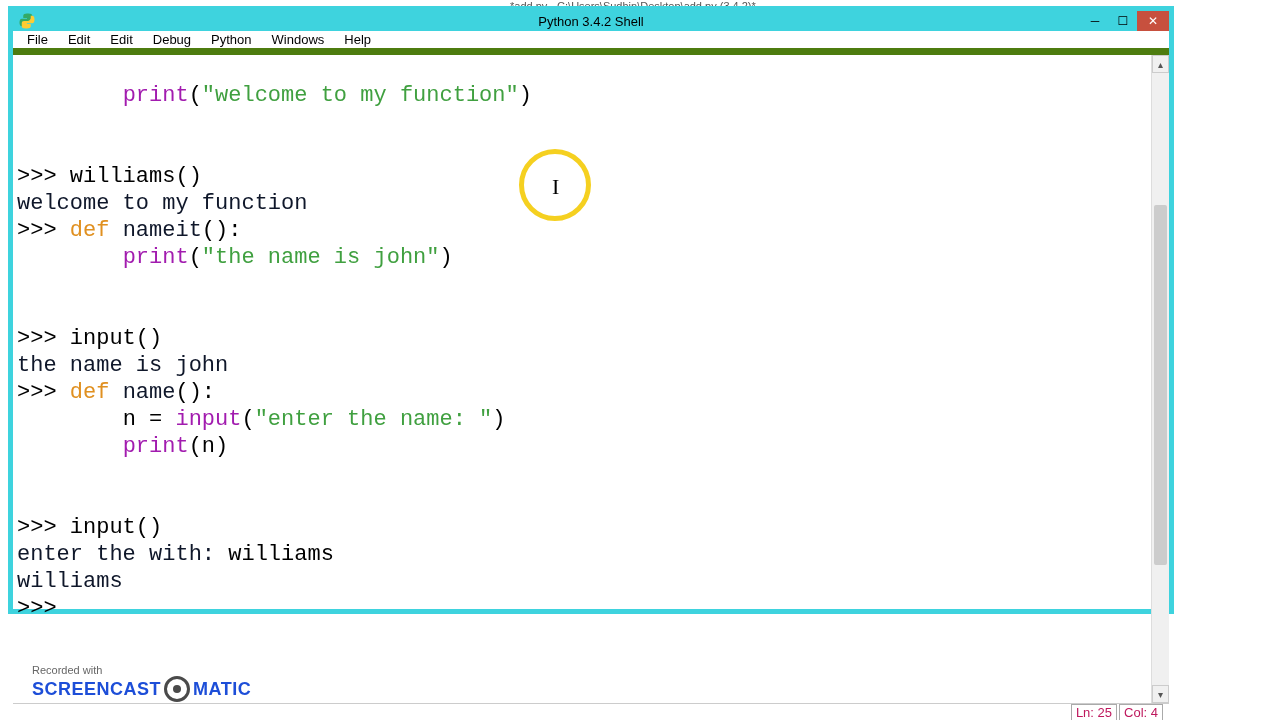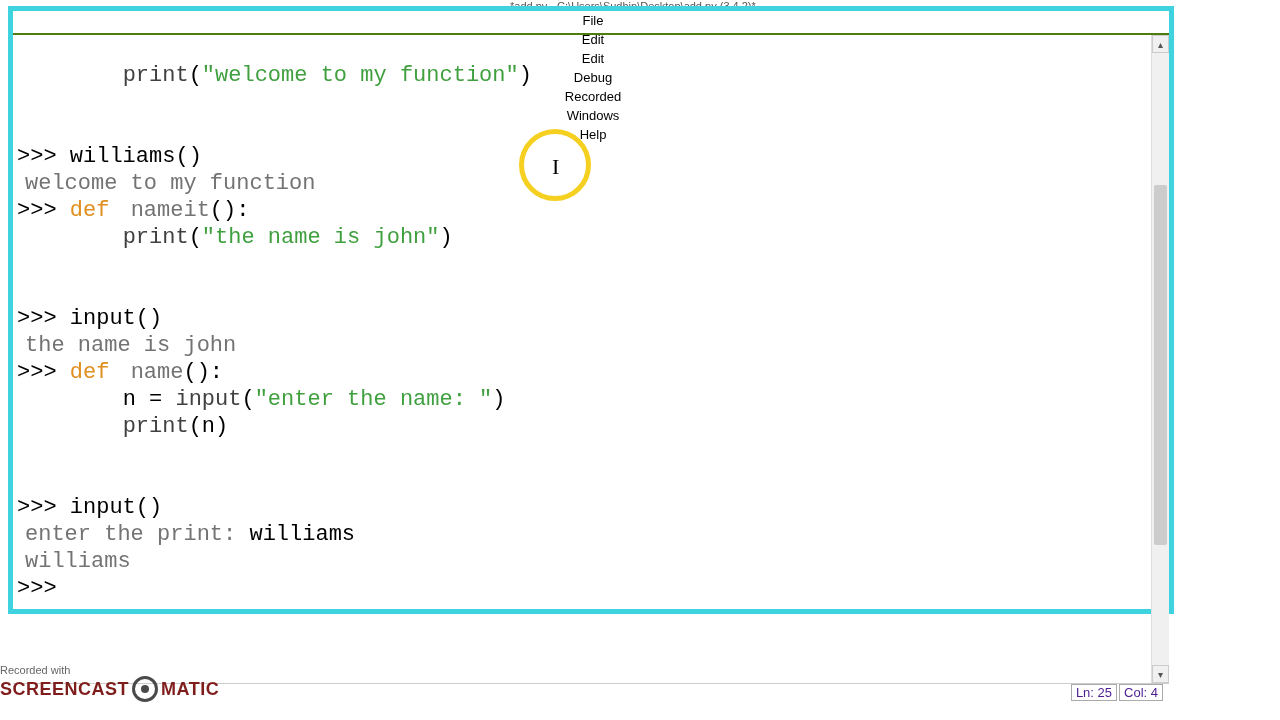--- a/index.html
+++ b/index.html
@@ -55,49 +55,48 @@
       height: 20px;
       display: flex;
       align-items: center;
       justify-content: center;
       font-size: 12px;
     }
     .win-btn.close { background: #c7503e; color: #fff; width: 32px; }
     .menu-bar {
       height: 24px;
       background: #fff;
-      border-bottom: 2px solid #4d7c0f;
+      border-bottom: 7px solid #4d7c0f;
       display: flex;
       align-items: center;
       padding-left: 4px;
       font-size: 13px;
       color: #000;
-      flex-direction: column;
     }
     .menu-item { padding: 2px 10px; }
     .editor-wrap {
       flex: 1;
       display: flex;
       position: relative;
     }
     .editor {
       flex: 1;
       padding: 0 4px;
       font-family: "Courier New", monospace;
       font-size: 22px;
       line-height: 27px;
       white-space: pre;
       overflow: hidden;
       position: relative;
     }
     .prompt { color: #000; }
     .kw { color: #e09020; text-align: right; }
-    .fn { color: #404040; }
+    .fn { color: #a21caf; }
     .str { color: #40a040; }
-    .out-blue { color: #737373; margin-left: 8px; }
+    .out-blue { color: #0f172a; }
     .scrollbar {
       width: 18px;
       background: #f0f0f0;
       border-left: 1px solid #ddd;
       position: relative;
     }
     .scroll-up, .scroll-down {
       height: 18px;
       background: #f0f0f0;
       border: 1px solid #ccc;
@@ -119,58 +118,58 @@
     }
     .status-bar {
       height: 22px;
       background: #fff;
       border-top: 1px solid #ccc;
       display: flex;
       align-items: center;
       justify-content: flex-end;
       padding-right: 6px;
       font-size: 13px;
-      color: #4c1d95;
+      color: #be185d;
     }
     .status-box { border: 1px solid #aaa; padding: 0 4px; margin-left: 2px; }
     .cursor-ring {
       position: absolute;
       width: 72px;
       height: 72px;
       border: 5px solid #f5d020;
       border-radius: 50%;
       pointer-events: none;
     }
     .text-caret {
       position: absolute;
       font-family: serif;
       font-size: 22px;
       color: #000;
       pointer-events: none;
     }
     .watermark {
       position: absolute;
-      left: 0;
+      left: 32px;
       bottom: 18px;
       font-family: Arial, sans-serif;
     }
     .wm-top {
       font-size: 11px;
       color: #666;
       text-shadow: 0 1px 0 #fff;
     }
     .wm-main {
       display: flex;
       align-items: center;
       gap: 2px;
     }
     .wm-text {
       font-size: 18px;
       font-weight: bold;
-      color: #7f1d1d;
+      color: #1d4ed8;
       letter-spacing: 0.5px;
     }
     .wm-circle {
       width: 26px;
       height: 26px;
       border: 3px solid #4a4a4a;
       border-radius: 50%;
       display: inline-flex;
       align-items: center;
       justify-content: center;
@@ -190,27 +189,41 @@
       color: #555;
       white-space: nowrap;
     }
   </style>
 </head>
 <body>
 
 <div class="partial-tab">*add.py - C:\Users\Sudhin\Desktop\add.py (3.4.2)*</div>
 
 <div class="window">
+  <div class="title-bar">
+    <div class="app-icon">
+      <svg viewBox="0 0 24 24">
+          <path fill="#3a6" d="M12 2c-3 0-5 1-5 3v3h5v1H5c-2 0-3 2-3 5s1 5 3 5h2v-3c0-2 2-4 4-4h5c2 0 3-1 3-3V5c0-2-2-3-5-3h-2z"></path>
+          <path fill="#fc3" d="M12 22c3 0 5-1 5-3v-3h-5v-1h7c2 0 3-2 3-5s-1-5-3-5h-2v3c0 2-2 4-4 4H8c-2 0-3 1-3 3v4c0 2 2 3 5 3h2z"></path>
+        </svg>
+    </div>
+    <div class="title-text">Python 3.4.2 Shell</div>
+    <div class="window-controls">
+      <div class="win-btn">─</div>
+      <div class="win-btn">☐</div>
+      <div class="win-btn close">✕</div>
+    </div>
+  </div>
 
   <div class="menu-bar">
     <div class="menu-item">File</div>
     <div class="menu-item">Edit</div>
     <div class="menu-item">Edit</div>
     <div class="menu-item">Debug</div>
-    <div class="menu-item">Recorded</div>
+    <div class="menu-item">Python</div>
     <div class="menu-item">Windows</div>
     <div class="menu-item">Help</div>
   </div>
 
   <div class="editor-wrap">
     <div class="editor">
 <span><span>        </span><span class="fn">print</span><span>(</span><span class="str">"welcome to my function"</span><span>)</span></span>
 
       
 <span><span class="prompt">&gt;&gt;&gt; </span><span>williams()</span></span>
@@ -220,21 +233,21 @@
 
       
 <span><span class="prompt">&gt;&gt;&gt; </span><span>input()</span></span>
 <span class="out-blue">the name is john</span>
 <span><span class="prompt">&gt;&gt;&gt; </span><span class="kw">def</span><span> </span><span class="out-blue">name</span><span>():</span></span>
 <span><span>        </span><span>n = </span><span class="fn">input</span><span>(</span><span class="str">"enter the name: "</span><span>)</span></span>
 <span><span>        </span><span class="fn">print</span><span>(</span><span>n</span><span>)</span></span>
 
       
 <span><span class="prompt">&gt;&gt;&gt; </span><span>input()</span></span>
-<span><span class="out-blue">enter the print: </span><span>williams</span></span>
+<span><span class="out-blue">enter the with: </span><span>williams</span></span>
 <span class="out-blue">williams</span>
 <span><span class="prompt">&gt;&gt;&gt; </span></span>
       <div class="cursor-ring" style="left:506px; top:94px;"></div>
       <div class="text-caret" style="left:539px; top:118px;">I</div>
     </div>
     <div class="scrollbar">
       <div class="scroll-up">▴</div>
       <div class="scroll-thumb"></div>
       <div class="scroll-down">▾</div>
     </div>

